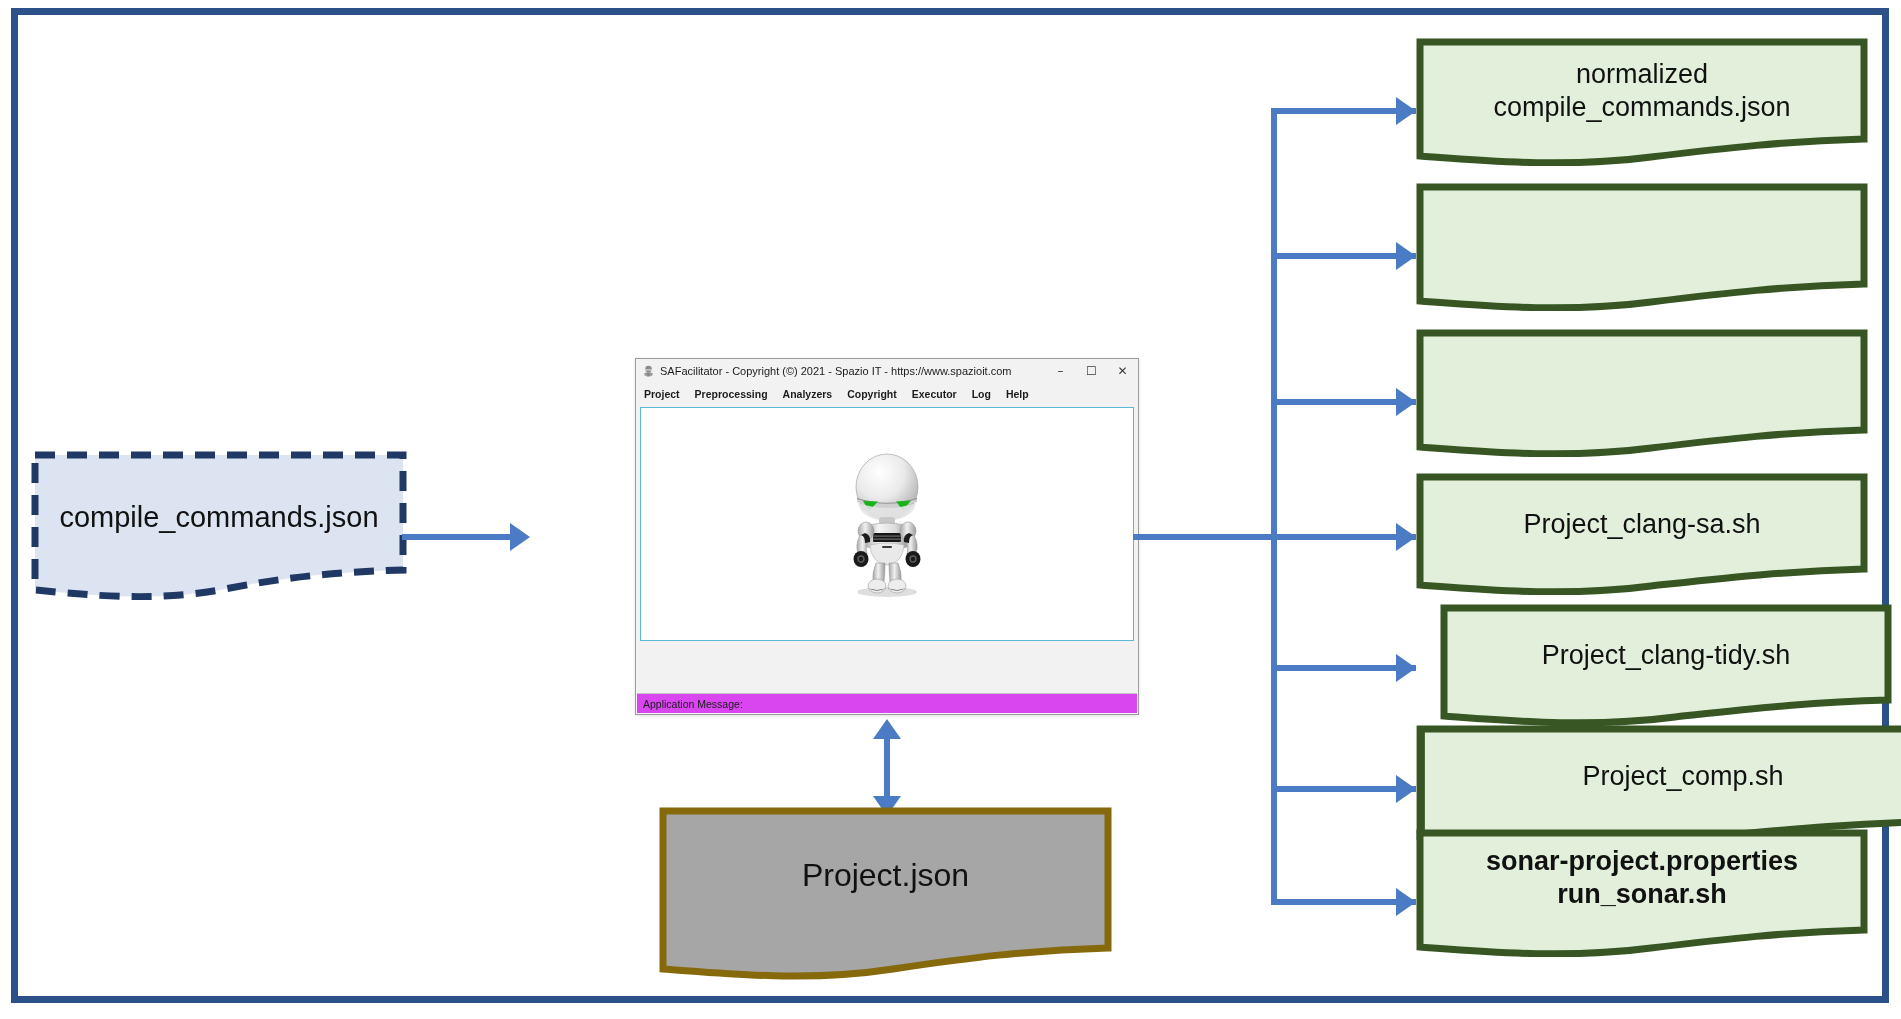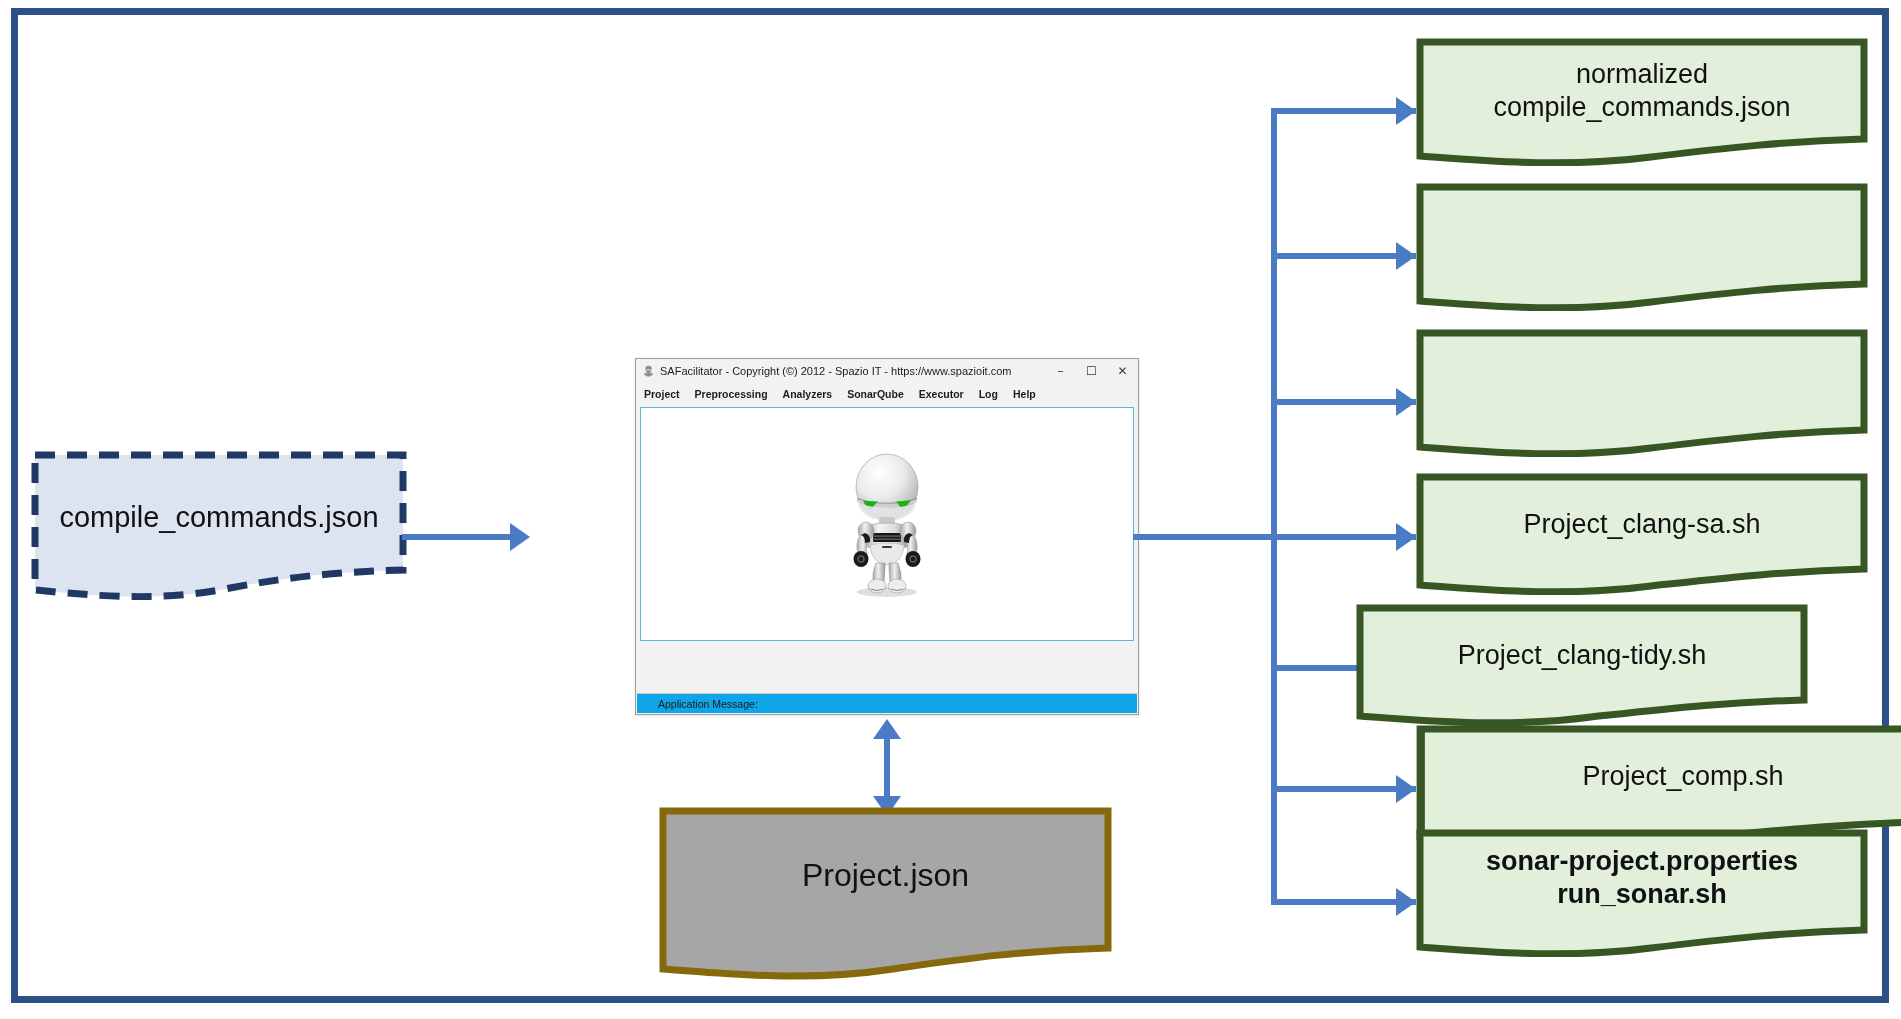--- a/index.html
+++ b/index.html
@@ -172,25 +172,25 @@
     display: flex;
     align-items: center;
     justify-content: center;
   }
   #status-bar {
     position: absolute;
     left: 1px;
     right: 1px;
     bottom: 1px;
     height: 20px;
-    background: #0ea5e9;
+    background: #d946ef;
     border-top: 1px solid #C6C6C6;
     display: flex;
     align-items: center;
-    padding-left: 21px;
+    padding-left: 6px;
     box-sizing: border-box;
   }
   #status-text {
     font-size: 10.5px;
     color: #1B1B1B;
   }
   #robot-mascot { width: 108px; height: 150px; display: block; }
 </style>
 </head>
 <body>
@@ -212,33 +212,33 @@
   <div id="app-window">
 
     <div id="title-bar">
       <svg id="title-icon" viewBox="0 0 16 16">
         <ellipse cx="8" cy="5" rx="4" ry="4" fill="#8a8a8a"></ellipse>
         <rect x="5.2" y="9" width="5.6" height="5" rx="1" fill="#8a8a8a"></rect>
         <rect x="3.2" y="9.6" width="1.6" height="3.6" rx="0.7" fill="#8a8a8a"></rect>
         <rect x="11.2" y="9.6" width="1.6" height="3.6" rx="0.7" fill="#8a8a8a"></rect>
         <rect x="4" y="5.6" width="8" height="1" fill="#ffffff"></rect>
       </svg>
-      <span id="window-title">SAFacilitator - Copyright (©) 2012 - Spazio IT - https://www.spazioit.com</span>
+      <span id="window-title">SAFacilitator - Copyright (©) 2021 - Spazio IT - https://www.spazioit.com</span>
       <div id="win-controls">
         <div class="win-btn">–</div>
         <div class="win-btn">☐</div>
         <div class="win-btn">✕</div>
       </div>
     </div>
 
     <div id="menu-bar">
       <div class="menu-item">Project</div>
       <div class="menu-item">Preprocessing</div>
       <div class="menu-item">Analyzers</div>
-      <div class="menu-item">SonarQube</div>
+      <div class="menu-item">Copyright</div>
       <div class="menu-item">Executor</div>
       <div class="menu-item">Log</div>
       <div class="menu-item">Help</div>
     </div>
 
     <div id="content-area">
       <svg id="robot-mascot" viewBox="0 0 108 150">
         <defs>
           <radialGradient id="headG" cx="38%" cy="28%" r="72%">
             <stop offset="0%" stop-color="#ffffff"></stop>
@@ -366,21 +366,21 @@
     </svg>
   </div>
 
   <div class="doc-shape green-doc" id="out-4" style="left:1416px; top:473px; width:452px; height:122px;">
     <svg viewBox="0 0 452 122" preserveAspectRatio="none">
       <path d="M 4,4 L 448,4 L 448,96 C 370,98 310,105 235,113 C 150,124 72,117 4,112 Z" fill="#E2EFDA" stroke="#375623" stroke-width="7" stroke-linejoin="miter"></path>
     </svg>
     <div class="doc-label" style="top:35px;">Project_clang-sa.sh</div>
   </div>
 
-  <div class="doc-shape green-doc" id="out-5" style="left:1356px; top:604px; width:452px; height:122px;">
+  <div class="doc-shape green-doc" id="out-5" style="left:1440px; top:604px; width:452px; height:122px;">
     <svg viewBox="0 0 452 122" preserveAspectRatio="none">
       <path d="M 4,4 L 448,4 L 448,96 C 370,98 310,105 235,113 C 150,124 72,117 4,112 Z" fill="#E2EFDA" stroke="#375623" stroke-width="7" stroke-linejoin="miter"></path>
     </svg>
     <div class="doc-label" style="top:35px;">Project_clang-tidy.sh</div>
   </div>
 
   <div class="doc-shape green-doc" id="out-6" style="left:1416px; top:725px; width:534px; height:122px;">
     <svg viewBox="0 0 452 122" preserveAspectRatio="none">
       <path d="M 4,4 L 448,4 L 448,96 C 370,98 310,105 235,113 C 150,124 72,117 4,112 Z" fill="#E2EFDA" stroke="#375623" stroke-width="7" stroke-linejoin="miter"></path>
     </svg>

